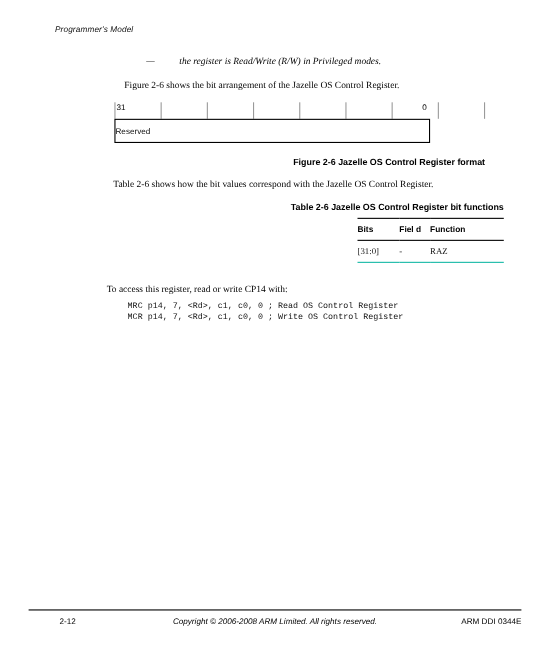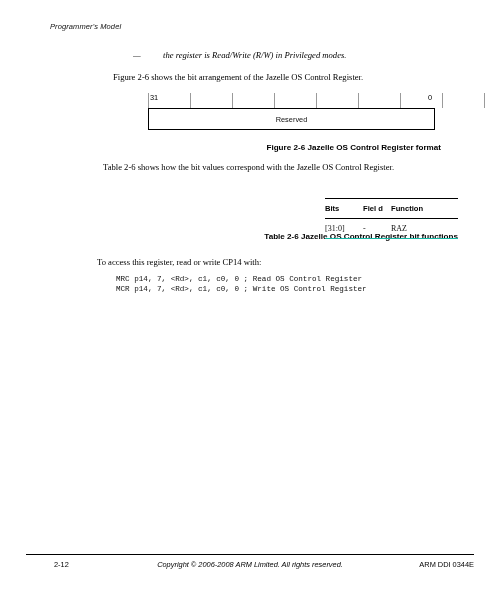--- a/index.html
+++ b/index.html
@@ -57,21 +57,20 @@
     font-size: 8.6px;
     white-space: nowrap;
   }
 
   
   .reg-figure {
     position: absolute;
     left: 104px;
     top: 93px;
     width: 287px;
-    margin-left: 44px;
   }
   .reg-scale {
     position: relative;
     height: 15px;
   }
   .reg-scale .tick {
     position: absolute;
     top: 0;
     width: 1px;
     height: 15px;
@@ -93,21 +92,21 @@
     font-size: 7.4px;
     line-height: 8px;
   }
   .reg-box {
     position: relative;
     height: 22px;
     border: 1.4px solid #000;
     box-sizing: border-box;
     display: flex;
     align-items: center;
-    justify-content: center;
+    justify-content: flex-start;
   }
   .reg-box-label {
     font-family: "Liberation Sans", sans-serif;
     font-size: 7.4px;
     color: #111;
   }
 
   .fig-caption {
     position: absolute;
     right: 59px;
@@ -128,21 +127,20 @@
 
   
   .tbl-caption {
     position: absolute;
     right: 42px;
     top: 184px;
     font-family: "Liberation Sans", sans-serif;
     font-weight: bold;
     font-size: 8.1px;
     white-space: nowrap;
-    margin-top: 48px;
   }
 
   .bit-table {
     position: absolute;
     left: 325px;
     top: 198px;
     width: 133px;
     border-collapse: collapse;
   }
   .bit-table th,

